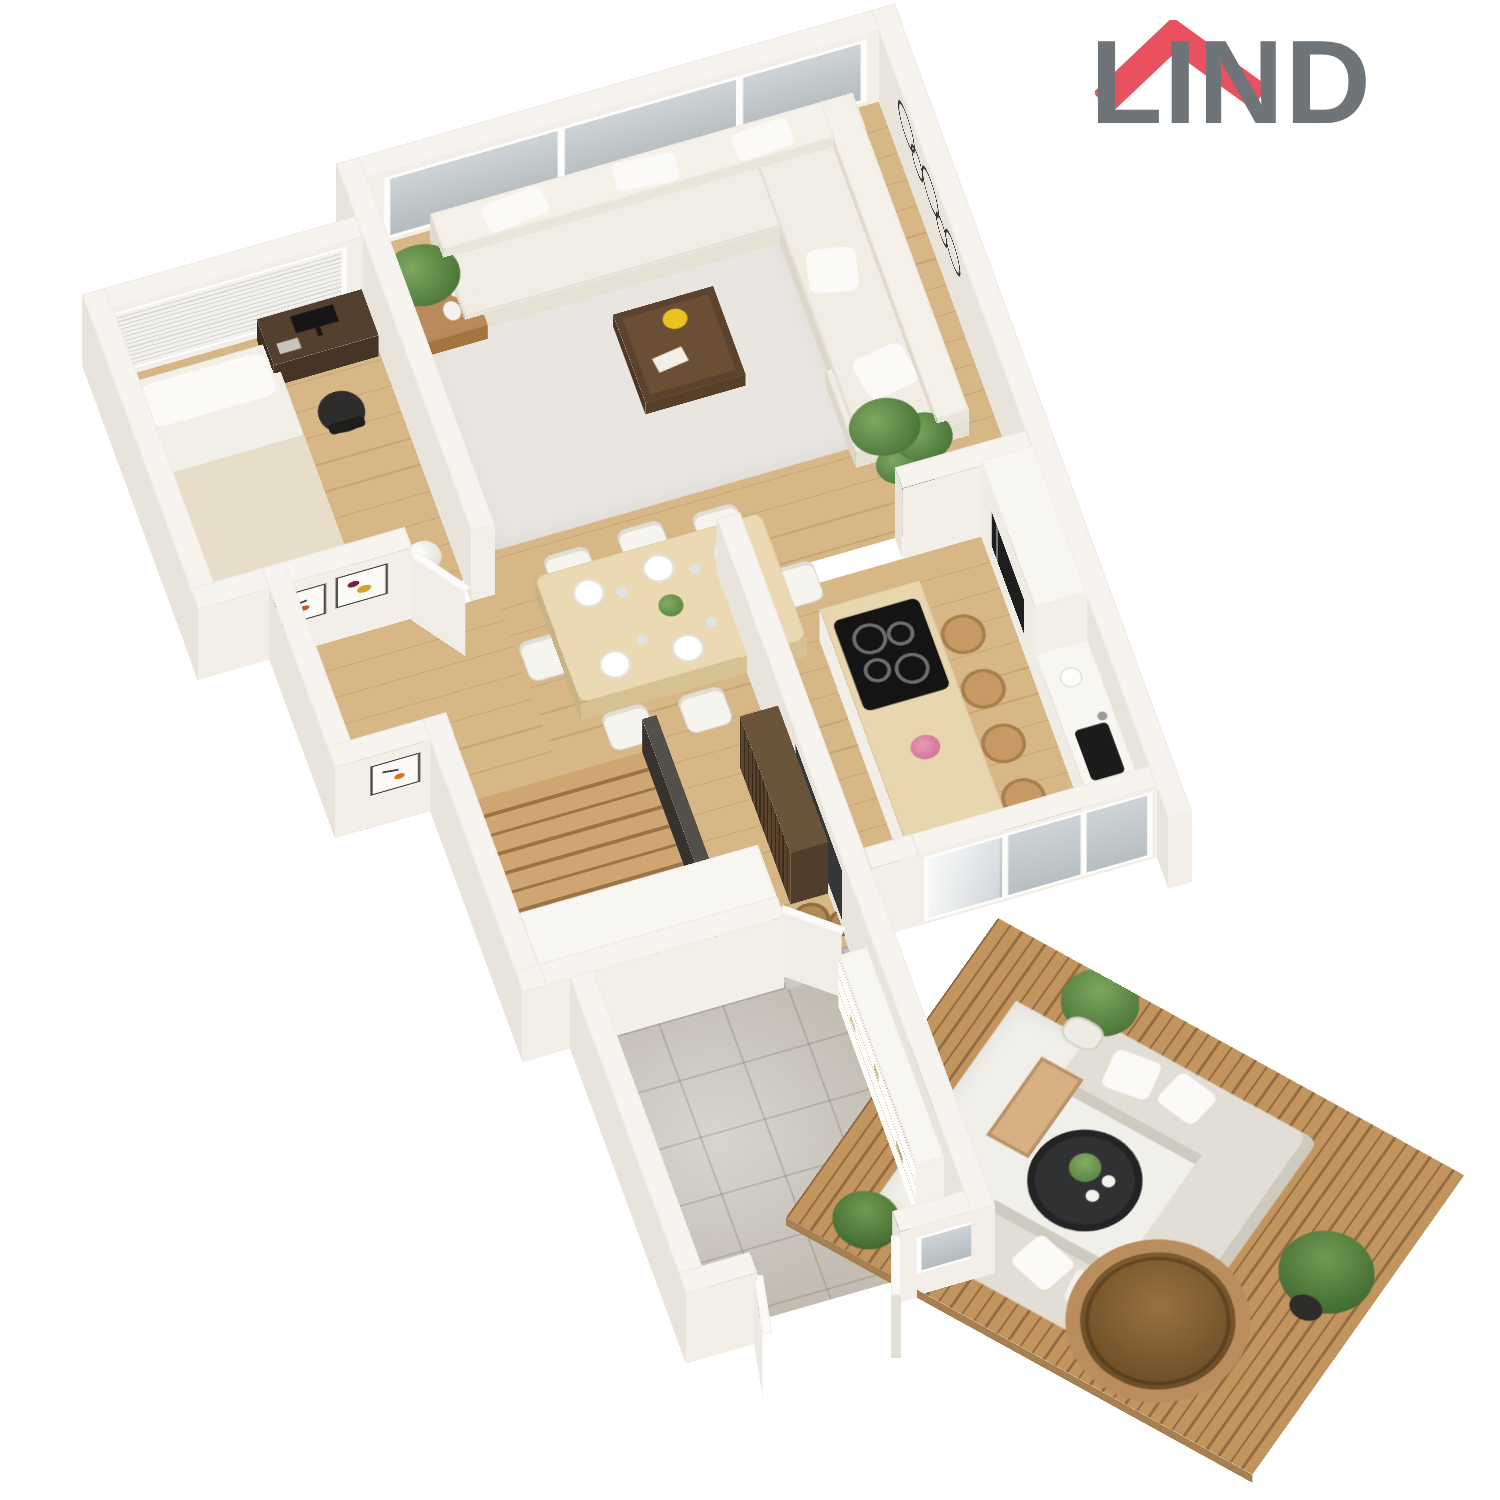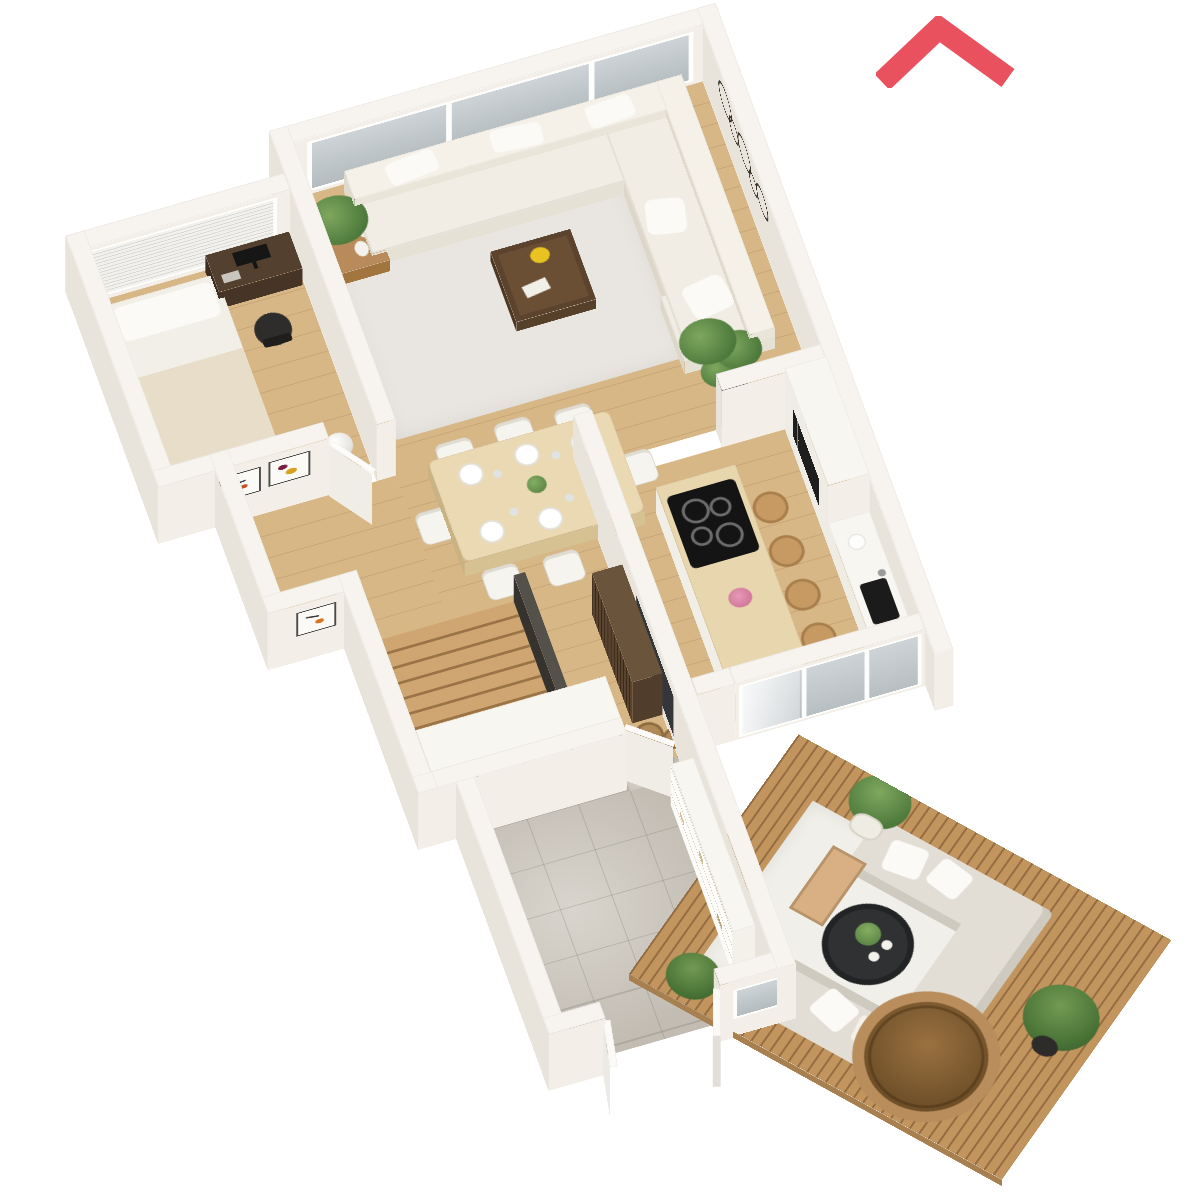--- a/index.html
+++ b/index.html
@@ -38,20 +38,21 @@
     line-height:.85;margin-top:-62px;}
   .logo .tg{font-size:26px;color:var(--brand-red,#e9515f);letter-spacing:6.5px;margin-top:10px;}
 </style>
 </head>
 <body>
 
 <div class="logo">
   <svg width="150" height="72" viewBox="0 0 150 72">
     <polyline points="6,66 63,12 132,62" fill="none" stroke="#e9515f" stroke-width="22"></polyline>
   </svg>
+  <div class="nm">LIND</div>
 </div>
 
 <div class="plan">
 
   <div class="f wood" style="left:250px;top:20px;width:430px;height:380px"></div>
   <div class="f wood" style="left:230px;top:340px;width:190px;height:400px"></div>
   <div class="f wood" style="left:80px;top:350px;width:170px;height:170px"></div>
   <div class="f wood" style="left:160px;top:500px;width:160px;height:240px"></div>
   <div class="f wood" style="left:20px;top:70px;width:210px;height:260px"></div>
   <div class="f wood" style="left:440px;top:420px;width:240px;height:300px"></div>

